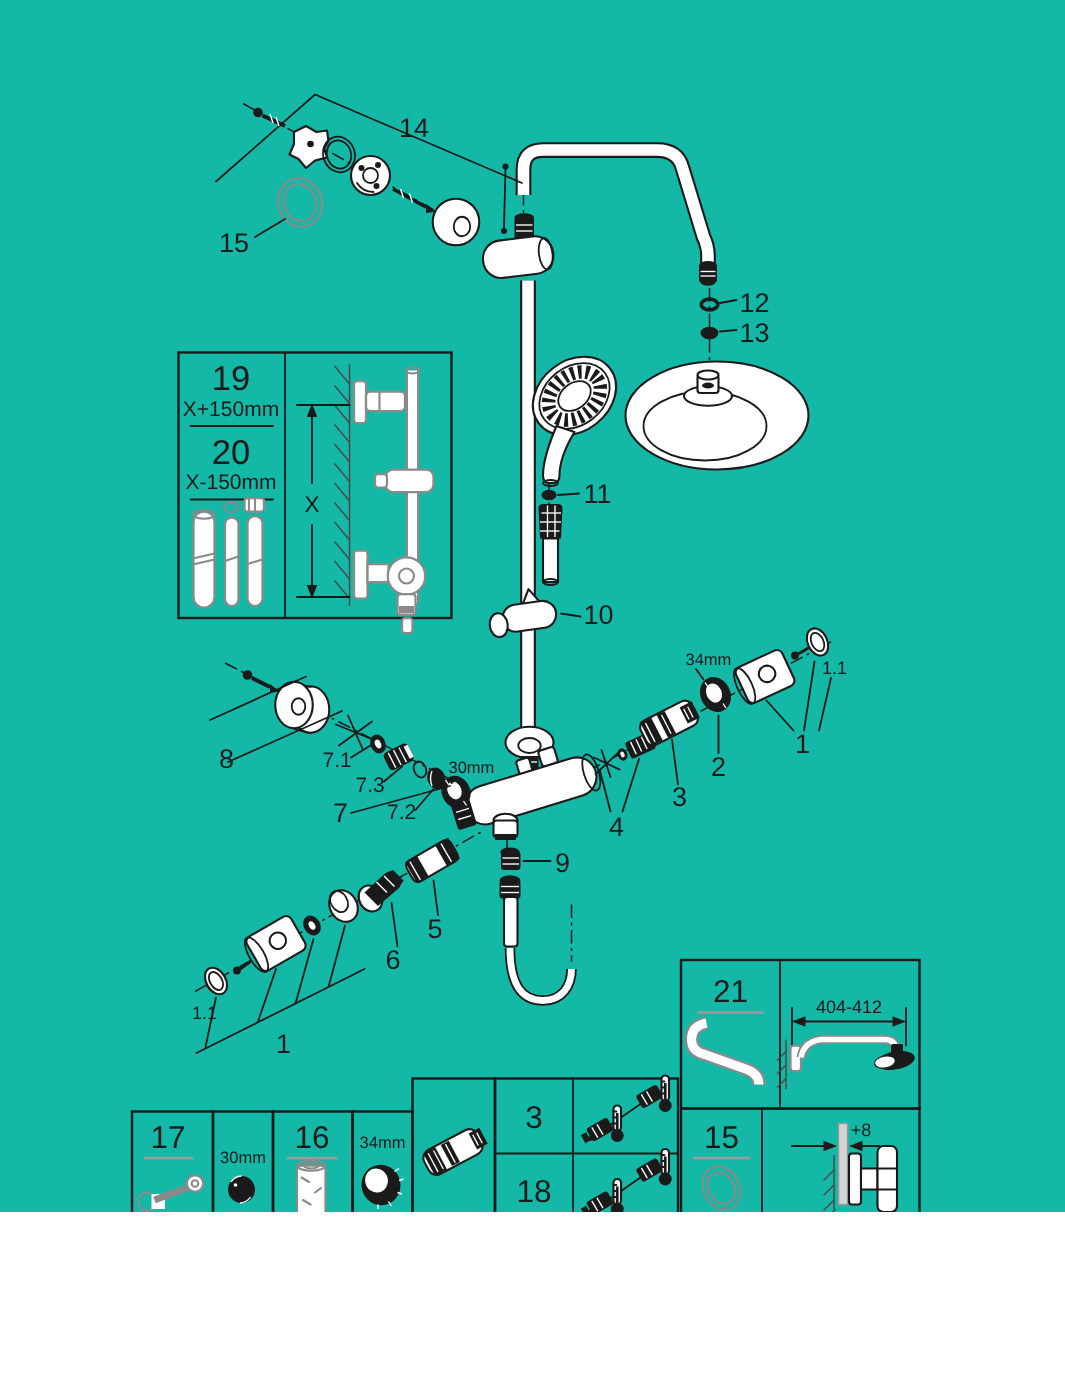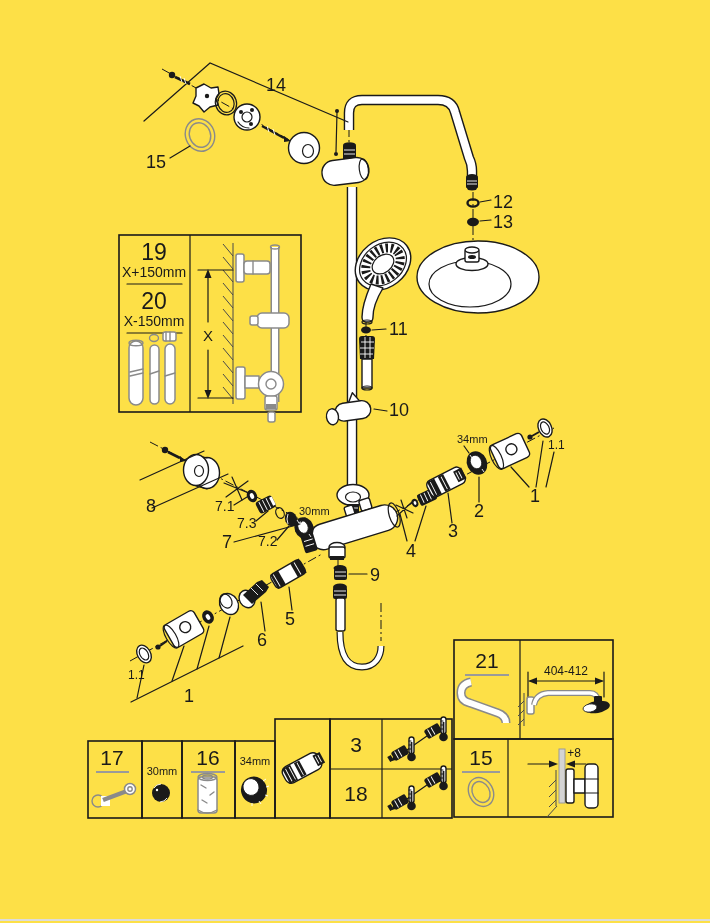--- a/index.html
+++ b/index.html
@@ -1,16 +1,16 @@
 <!DOCTYPE html>
 <html><head>
 <meta charset="utf-8">
 <style>
   html,body{margin:0;padding:0;background:#fff;}
-  .page{position:relative;width:710px;height:923px;background:#fde047;overflow:hidden;text-align:right;}
+  .page{position:relative;width:710px;height:808px;background:#14b8a6;overflow:hidden;text-align:right;}
   svg{display:block;}
   .t{font-family:"Liberation Sans","DejaVu Sans",sans-serif;fill:#1a1a1a;}
   .t18{font-size:18px;} .t14{font-size:14px;} .t12{font-size:12px;} .t11{font-size:11px;}
   .t21{font-size:21px;} .t23{font-size:23px;} .t15{font-size:15px;}
   .mid{text-anchor:middle;}
   .ln{fill:#ffffff;stroke:#1a1a1a;stroke-width:1.4;stroke-linejoin:round;}
   .st{fill:none;stroke:#1a1a1a;stroke-width:1.2;stroke-linecap:round;}
   .ink{fill:#1a1a1a;stroke:none;}
   .wht{fill:none;stroke:#ffffff;stroke-width:0.9;}
   .dd{fill:none;stroke:#1a1a1a;stroke-width:1;stroke-dasharray:9 3 2 3;}

